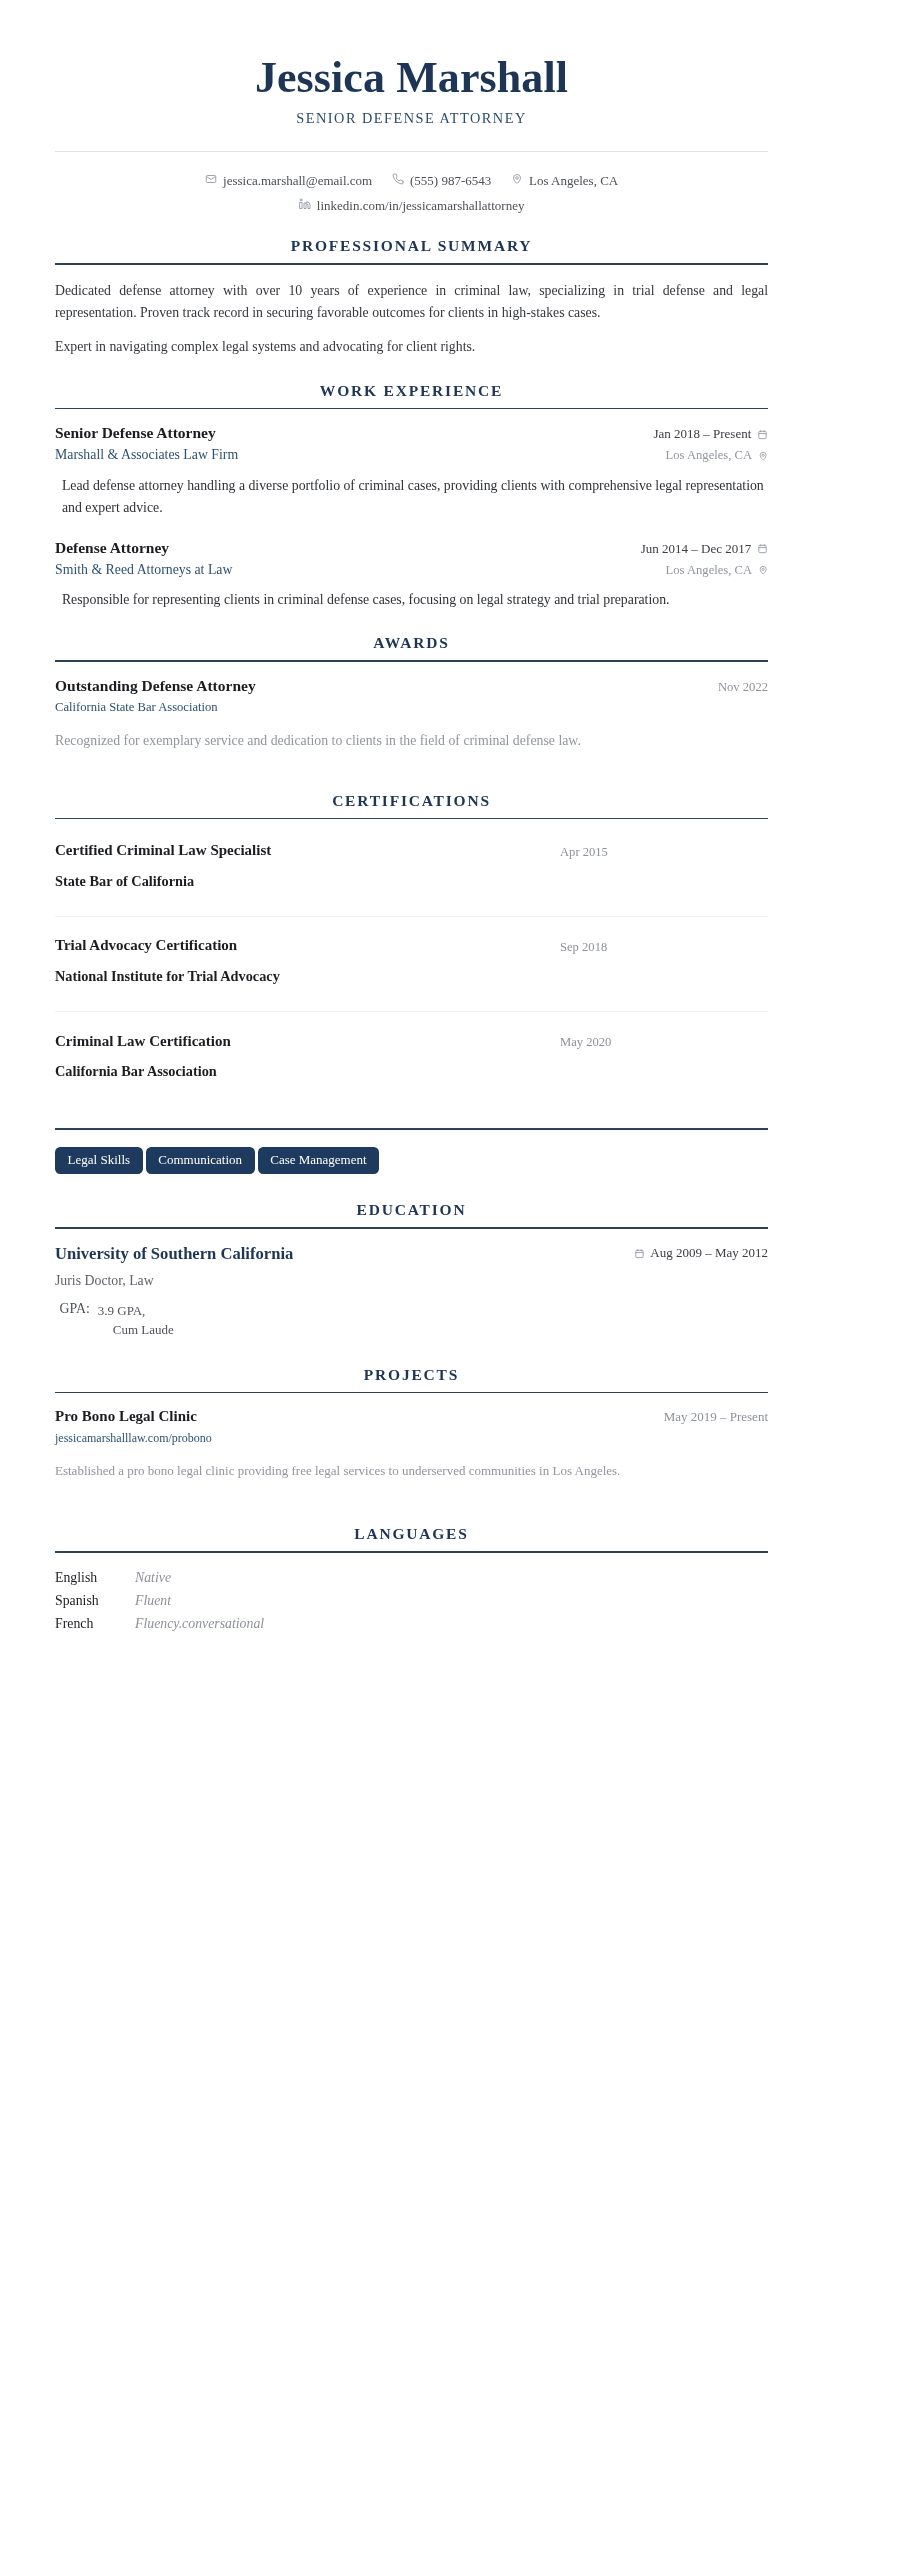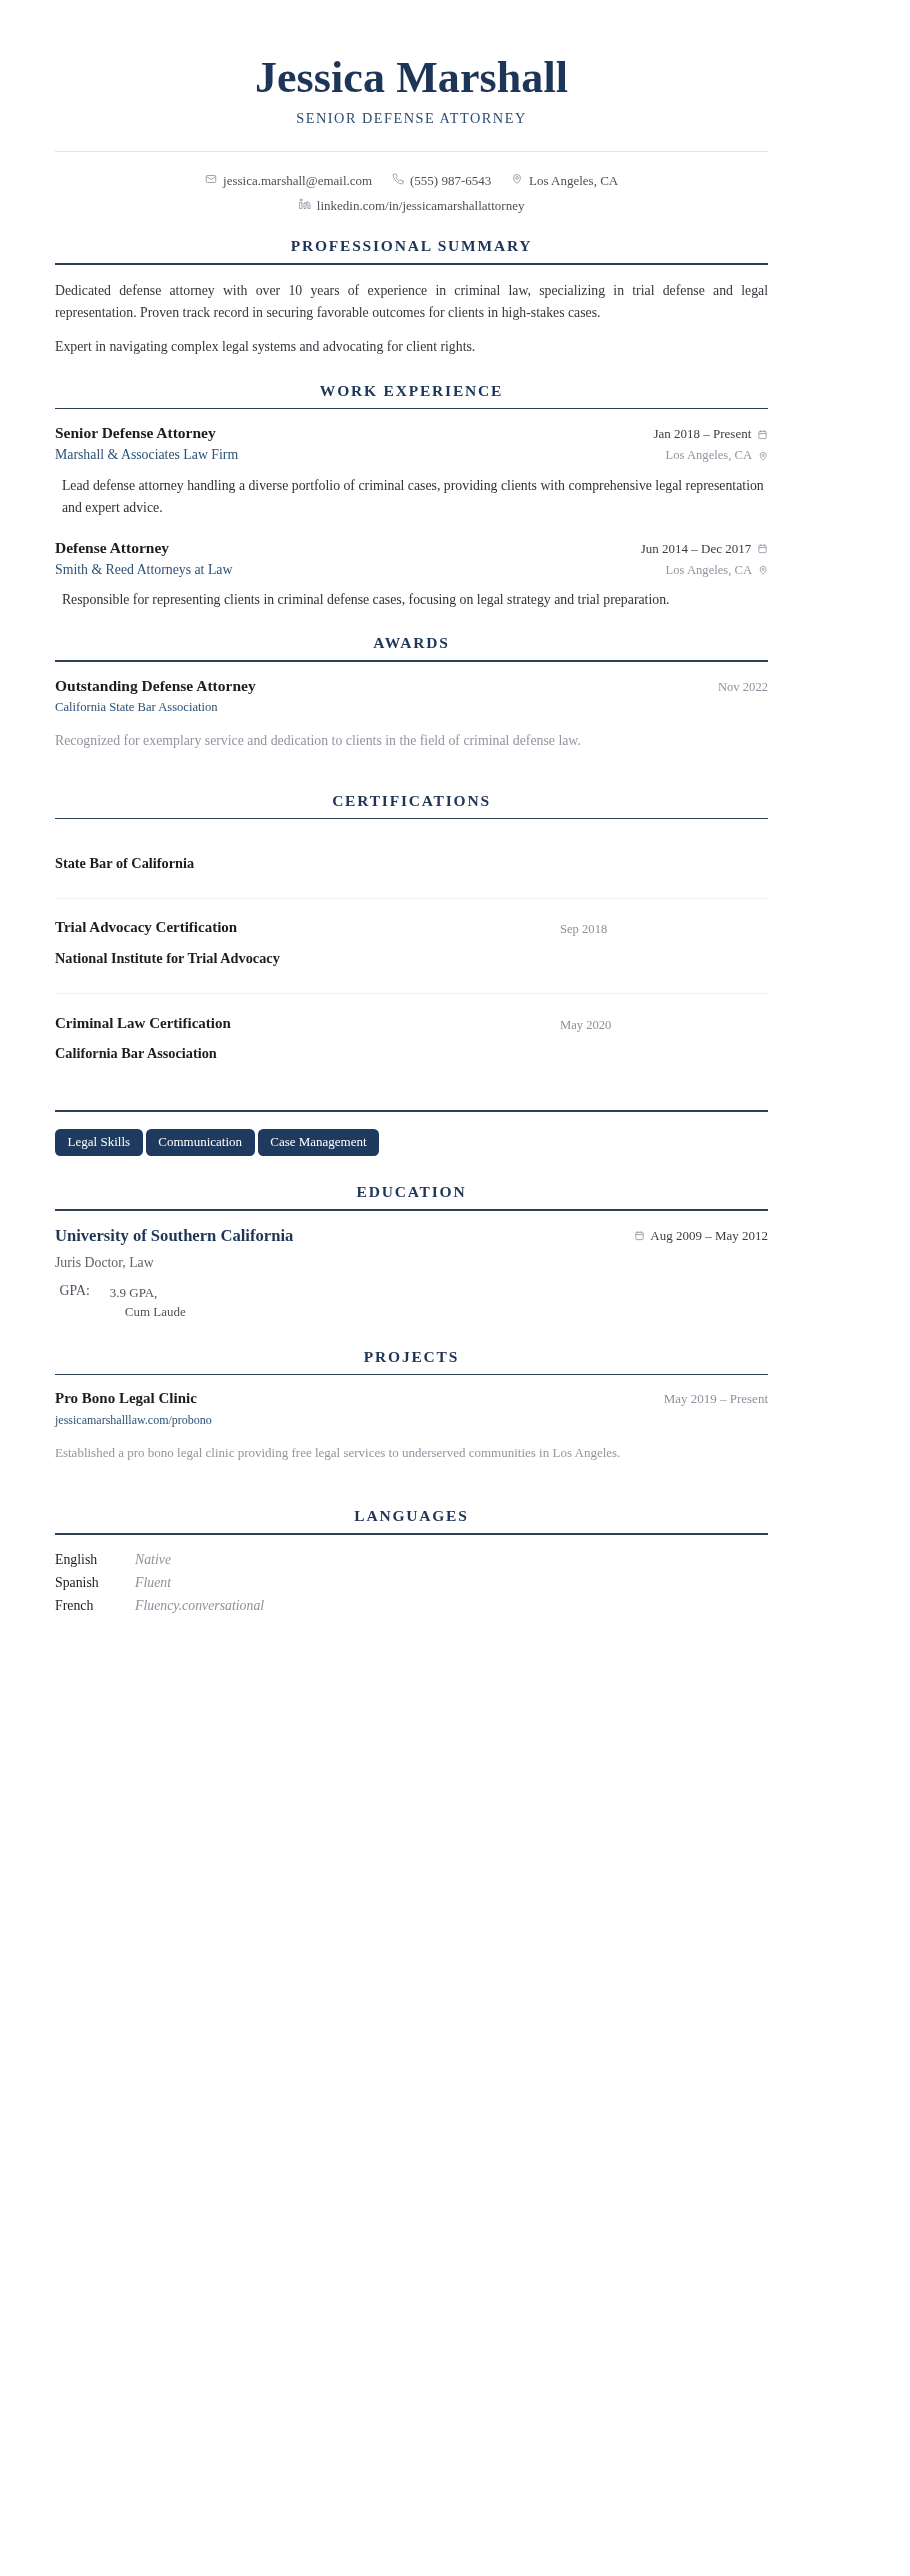--- a/index.html
+++ b/index.html
@@ -169,21 +169,21 @@
   }
 
   
   .edu-row { display: flex; justify-content: space-between; align-items: baseline; gap: 13.8px; }
   .edu-school { font-size: 16.6px; font-weight: 700; color: #1d3557; }
   .edu-date {
     font-size: 13px; color: #3a3d43;
     display: inline-flex; align-items: center; gap: 5.7px; white-space: nowrap;
   }
   .edu-degree { font-size: 13.8px; color: #5e636d; margin-top: 9.2px; }
-  .edu-gpa-wrap { margin-top: 11.5px; padding-left: 4.6px; display: flex; align-items: flex-start; gap: 20px; }
+  .edu-gpa-wrap { margin-top: 11.5px; padding-left: 4.6px; display: flex; align-items: flex-start; gap: 8px; }
   .edu-gpa-label { font-size: 13.8px; color: #4e535d; }
   .edu-gpa-val { font-size: 13px; color: #4e535d; line-height: 1.5; }
   .edu-gpa-val .l2 { display: block; padding-left: 15px; }
 
   
   .proj-row { display: flex; justify-content: space-between; align-items: baseline; gap: 13.8px; }
   .proj-name { font-size: 15px; font-weight: 700; color: #1b1d21; }
   .proj-date { font-size: 13px; color: #8d919c; white-space: nowrap; }
   .proj-url { font-size: 12px; color: #2b5175; margin-top: 5.7px; }
   .proj-desc { margin-top: 15px; font-size: 13px; color: #9095a0; line-height: 1.55; }
@@ -330,20 +330,24 @@
       <div class="award-desc">Recognized for exemplary service and dedication to clients in the field of criminal defense law.</div>
     </div>
   </div>
 
   <div class="section" style="margin-top:40px;">
     <div class="sec-title">CERTIFICATIONS</div>
     <div class="sec-rule"></div>
 
     <div class="cert-block">
       <div class="cert-item">
+        <div class="cert-row">
+          <div class="cert-name">Certified Criminal Law Specialist</div>
+          <div class="cert-date">Apr 2015</div>
+        </div>
         <div class="cert-issuer">State Bar of California</div>
       </div>
       <div class="cert-sep"></div>
 
       <div class="cert-item" style="padding-top:20.6px;">
         <div class="cert-row">
           <div class="cert-name">Trial Advocacy Certification</div>
           <div class="cert-date">Sep 2018</div>
         </div>
         <div class="cert-issuer">National Institute for Trial Advocacy</div>

